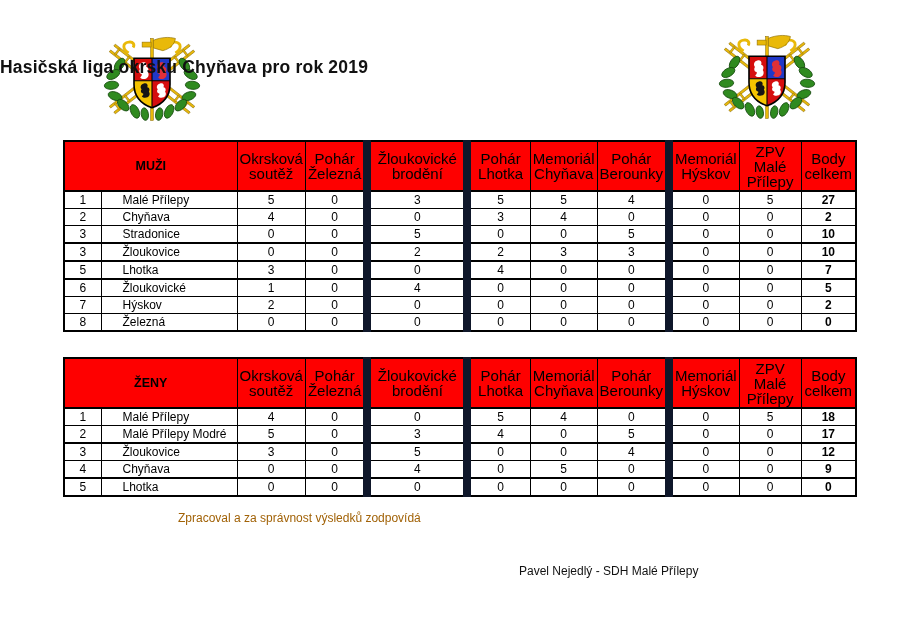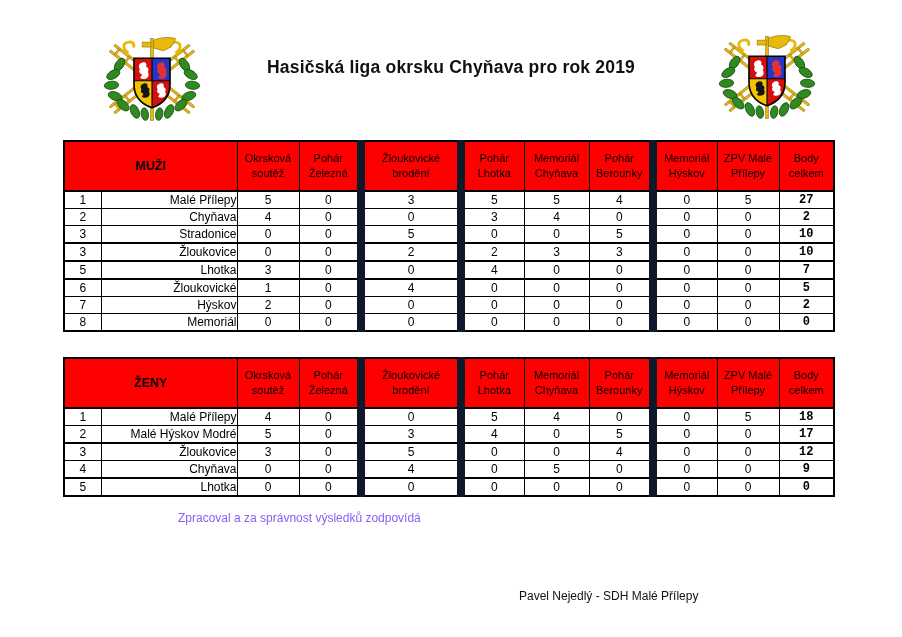--- a/index.html
+++ b/index.html
@@ -4,61 +4,61 @@
 <style>
   html,body { margin:0; padding:0; }
   body {
     width:902px; height:637px; background:#ffffff; position:relative;
     font-family:"Liberation Sans", sans-serif; overflow:hidden;
   }
   .page { position:absolute; inset:0; }
 
   .title {
     position:absolute; left:0; right:0; top:57px; margin:0;
-    text-align:center; font-size:17.5px; font-weight:bold; color:#111;
+    text-align:left; font-size:17.5px; font-weight:bold; color:#111;
     letter-spacing:0.2px;
   }
 
   .emblem { position:absolute; width:110px; height:90px; }
   .emblem-left  { left:97px;  top:34px; }
   .emblem-right { left:712px; top:32px; }
 
   table.league {
     position:absolute; border-collapse:collapse; table-layout:fixed;
     border:2px solid #000; background:#fff;
   }
   .league-muzi { left:63px; top:140px; }
   .league-zeny { left:63px; top:357px; }
 
   .league th, .league td {
     border:1px solid #000; padding:0; overflow:hidden; white-space:normal;
   }
   .league tr.head th {
     background:#FE0000; color:#000; height:48px; font-weight:normal;
-    font-size:11px; line-height:15px; text-align:center; vertical-align:middle;
+    font-size:15px; line-height:15px; text-align:center; vertical-align:middle;
     padding:0 2px;
   }
   .league tr.head th.group { font-weight:bold; font-size:12.5px; }
 
   .league tr.data { height:17px; }
   .league td { font-size:12px; line-height:16px; vertical-align:middle; }
   .league td.rank  { text-align:center; }
-  .league td.team  { text-align:right; padding-left:7px; }
+  .league td.team  { text-align:left; padding-left:21px; }
   .league td.score { text-align:center; }
-  .league td.total { text-align:center; font-weight:bold;font-family:Liberation Mono, monospace; }
+  .league td.total { text-align:center; font-weight:bold; }
 
   .league .tl { border-left:8px solid #0f172a; }
   .league tr.tb td { border-bottom:2px solid #000; }
   .league tr.head th { border-bottom:2px solid #000; }
 
   .footer-label {
-    position:absolute; left:178px; top:511px; font-size:12px; color:#8b5cf6;
+    position:absolute; left:178px; top:511px; font-size:12px; color:#a16207;
   }
   .footer-name {
-    position:absolute; left:519px; top:564px; font-size:12px; color:#111;margin-top:25px;
+    position:absolute; left:519px; top:564px; font-size:12px; color:#111;
   }
   .defs-holder { position:absolute; width:0; height:0; overflow:hidden; }
 </style>
 </head>
 <body>
 
 <svg class="defs-holder" aria-hidden="true">
   <defs>
     <path id="beast" d="M4.2,0.5 C6.2,0.2 7.2,1.6 6.4,3.2 C8.0,3.4 8.6,5.0 7.6,6.4 C8.8,7.6 8.2,9.6 6.6,10.2 C5.0,10.8 3.0,10.6 2.2,9.6 C3.0,8.8 3.6,8.4 3.2,7.6 C1.6,7.4 1.0,5.8 2.0,4.6 C0.8,3.6 1.2,1.6 2.8,1.0 Z"></path>
     <symbol id="sdh-emblem" viewBox="0 0 120 100">
@@ -253,21 +253,21 @@
           <td class="score tl">0</td>
           <td class="score tl">0</td>
           <td class="score">0</td>
           <td class="score">0</td>
           <td class="score tl">0</td>
           <td class="score">0</td>
           <td class="total">2</td>
         </tr>
         <tr class="data">
           <td class="rank">8</td>
-          <td class="team">Memoriál</td>
+          <td class="team">Železná</td>
           <td class="score">0</td>
           <td class="score">0</td>
           <td class="score tl">0</td>
           <td class="score tl">0</td>
           <td class="score">0</td>
           <td class="score">0</td>
           <td class="score tl">0</td>
           <td class="score">0</td>
           <td class="total">0</td>
         </tr>
@@ -309,21 +309,21 @@
           <td class="score tl">0</td>
           <td class="score tl">5</td>
           <td class="score">4</td>
           <td class="score">0</td>
           <td class="score tl">0</td>
           <td class="score">5</td>
           <td class="total">18</td>
         </tr>
         <tr class="data tb">
           <td class="rank">2</td>
-          <td class="team">Malé Hýskov Modré</td>
+          <td class="team">Malé Přílepy Modré</td>
           <td class="score">5</td>
           <td class="score">0</td>
           <td class="score tl">3</td>
           <td class="score tl">4</td>
           <td class="score">0</td>
           <td class="score">5</td>
           <td class="score tl">0</td>
           <td class="score">0</td>
           <td class="total">17</td>
         </tr>

